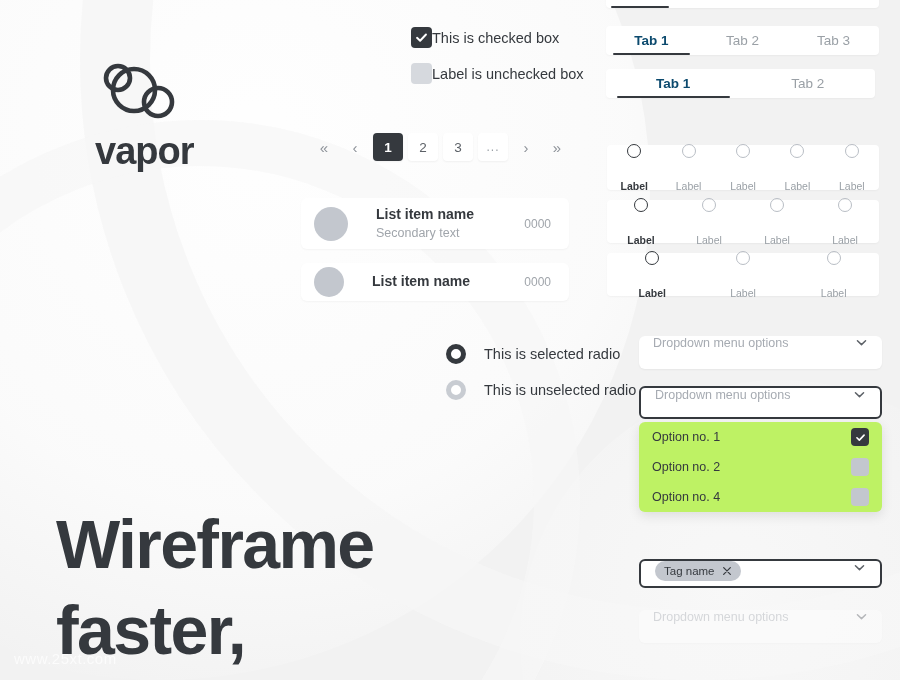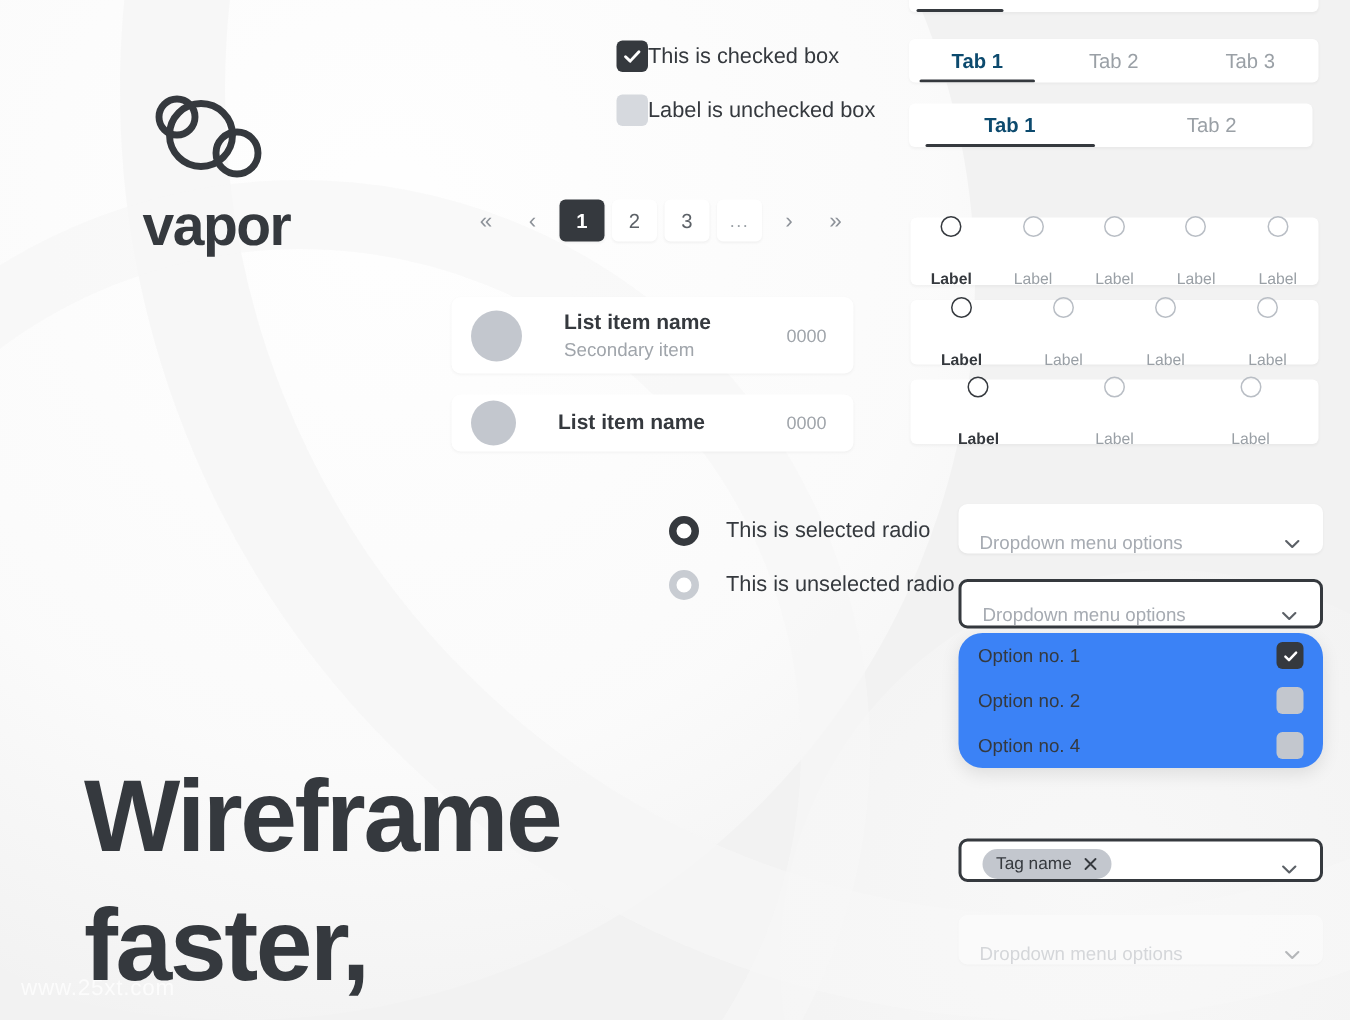--- a/index.html
+++ b/index.html
@@ -93,31 +93,31 @@
                display:flex;align-items:center;box-shadow:0 1px 2px rgba(0,0,0,.04);}
   .rg-item{flex:1;display:flex;flex-direction:column;align-items:center;gap:22px;}
   .rg-circle{width:14px;height:14px;border-radius:50%;box-sizing:border-box;
              border:1.6px solid #b9bec5;}
   .rg-item.active .rg-circle{border-color:#35393e;}
   .rg-label{font-size:10.5px;color:#9aa0a6;}
   .rg-item.active .rg-label{color:#35393e;font-weight:bold;}
 
   
   .dropdown{position:absolute;left:639px;width:243px;height:33px;background:#fff;
-            border-radius:6px;display:flex;align-items:flex-end;
+            border-radius:6px;display:flex;align-items:flex-start;
             padding:0 14px;box-sizing:border-box;
             box-shadow:0 1px 2px rgba(0,0,0,.05);}
   .dropdown.focused{border:2px solid #35393e;box-shadow:none;}
   .dd-text{flex:1;font-size:12.5px;color:#a6abb2;}
   .chev{width:13px;height:13px;flex:none;color:#5c6167;}
   .chev svg{display:block;width:13px;height:13px;}
   .dropdown.faded{opacity:.42;}
 
   
-  .dd-menu{position:absolute;left:639px;width:243px;background:#3b82f6;border-radius:16px;
+  .dd-menu{position:absolute;left:639px;width:243px;background:#bef264;border-radius:6px;
            box-shadow:0 4px 12px rgba(0,0,0,.10);overflow:hidden;}
   .dd-opt{height:30px;display:flex;align-items:center;padding:0 13px;box-sizing:border-box;}
   .dd-opt-label{flex:1;font-size:12.5px;color:#35393e;}
   .dd-cb{width:18px;height:18px;border-radius:4px;flex:none;
          display:flex;align-items:center;justify-content:center;}
   .dd-cb.on{background:#35393e;}
   .dd-cb.off{background:#c3c7ce;}
   .dd-cb svg{width:11px;height:11px;display:block;}
 
   
@@ -178,21 +178,21 @@
   <span class="pg-box">3</span>
   <span class="pg-box ellipsis">...</span>
   <span class="pg-arrow">›</span>
   <span class="pg-arrow">»</span>
 </div>
 
 <div class="list-item" style="top:198px;height:51px;">
   <span class="avatar"></span>
   <span class="li-text">
     <span class="li-name" style="display:block;">List item name</span>
-    <span class="li-sub" style="display:block;">Secondary item</span>
+    <span class="li-sub" style="display:block;">Secondary text</span>
   </span>
   <span class="li-value">0000</span>
 </div>
 
 <div class="list-item" style="top:263px;height:38px;">
   <span class="avatar" style="width:30px;height:30px;"></span>
   <span class="li-text">
     <span class="li-name" style="display:block;">List item name</span>
   </span>
   <span class="li-value">0000</span>

